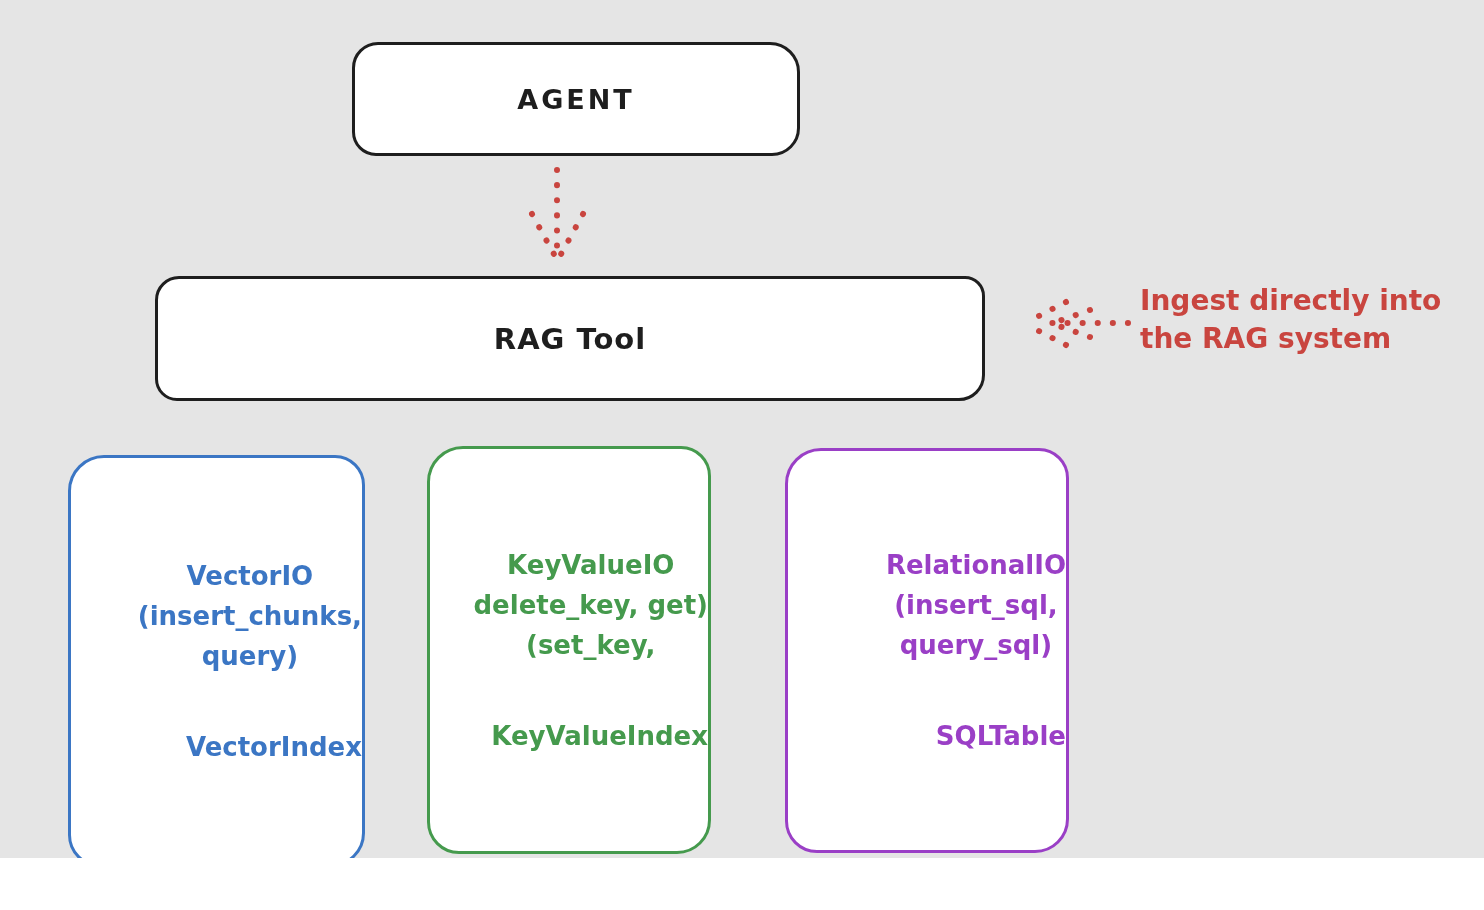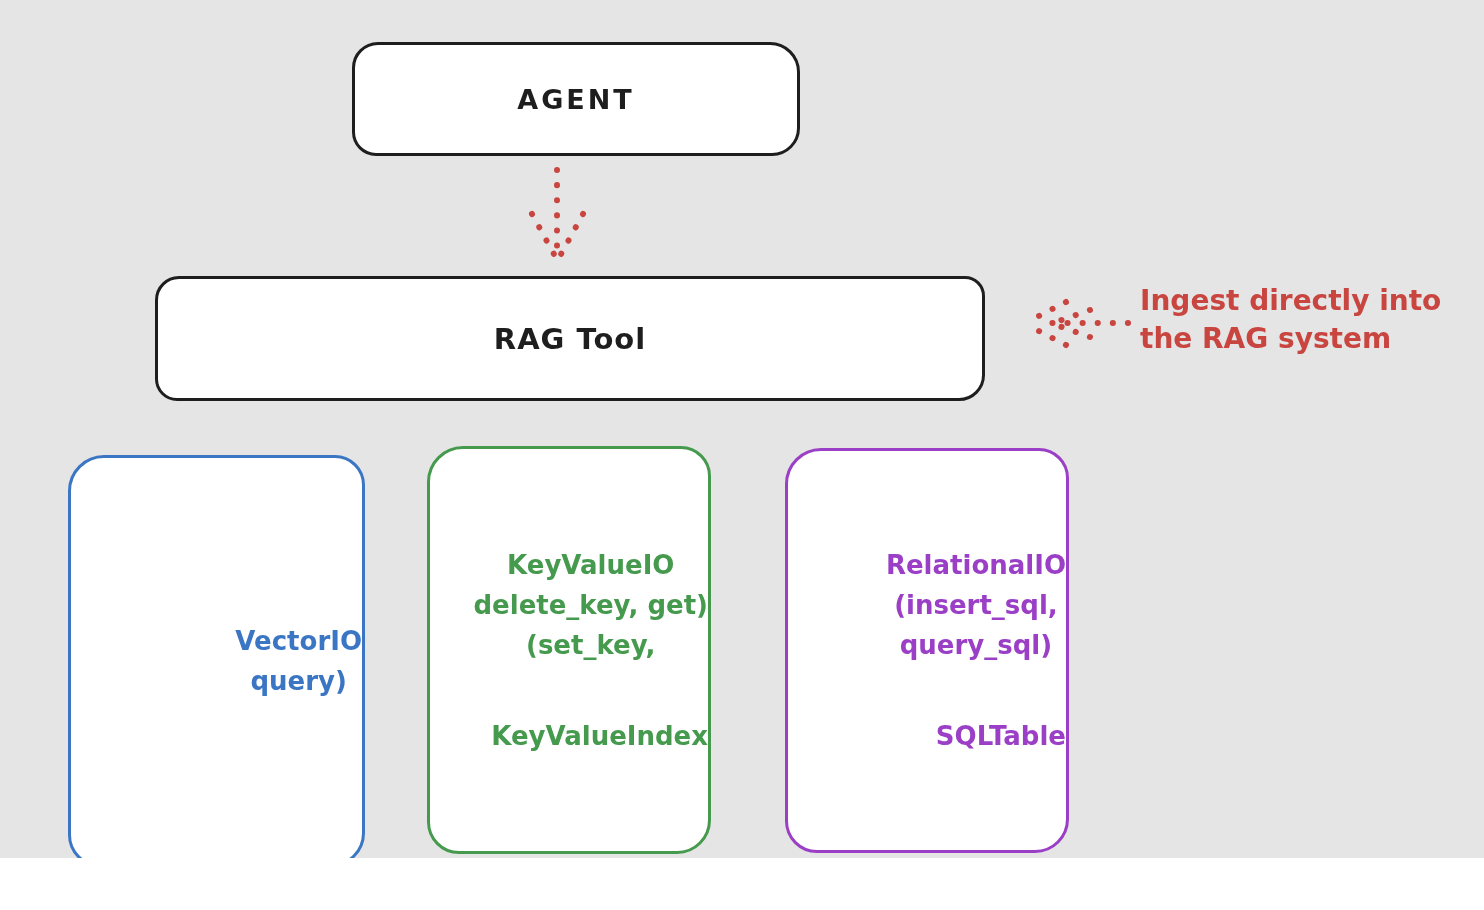--- a/index.html
+++ b/index.html
@@ -115,22 +115,24 @@
   </div>
 
   <div class="annotation">
     <div>Ingest directly into</div>
     <div>the RAG system</div>
   </div>
 
   <div class="node store-box node-vector">
     <div>
       <div>VectorIO</div>
+      <div>(insert_chunks,</div>
       <div>query)</div>
     </div>
+    <div class="index-label">VectorIndex</div>
   </div>
 
   <div class="node store-box node-keyvalue">
     <div>
       <div>KeyValueIO</div>
       <div>delete_key, get)</div>
       <div>(set_key,</div>
     </div>
     <div class="index-label">KeyValueIndex</div>
   </div>

